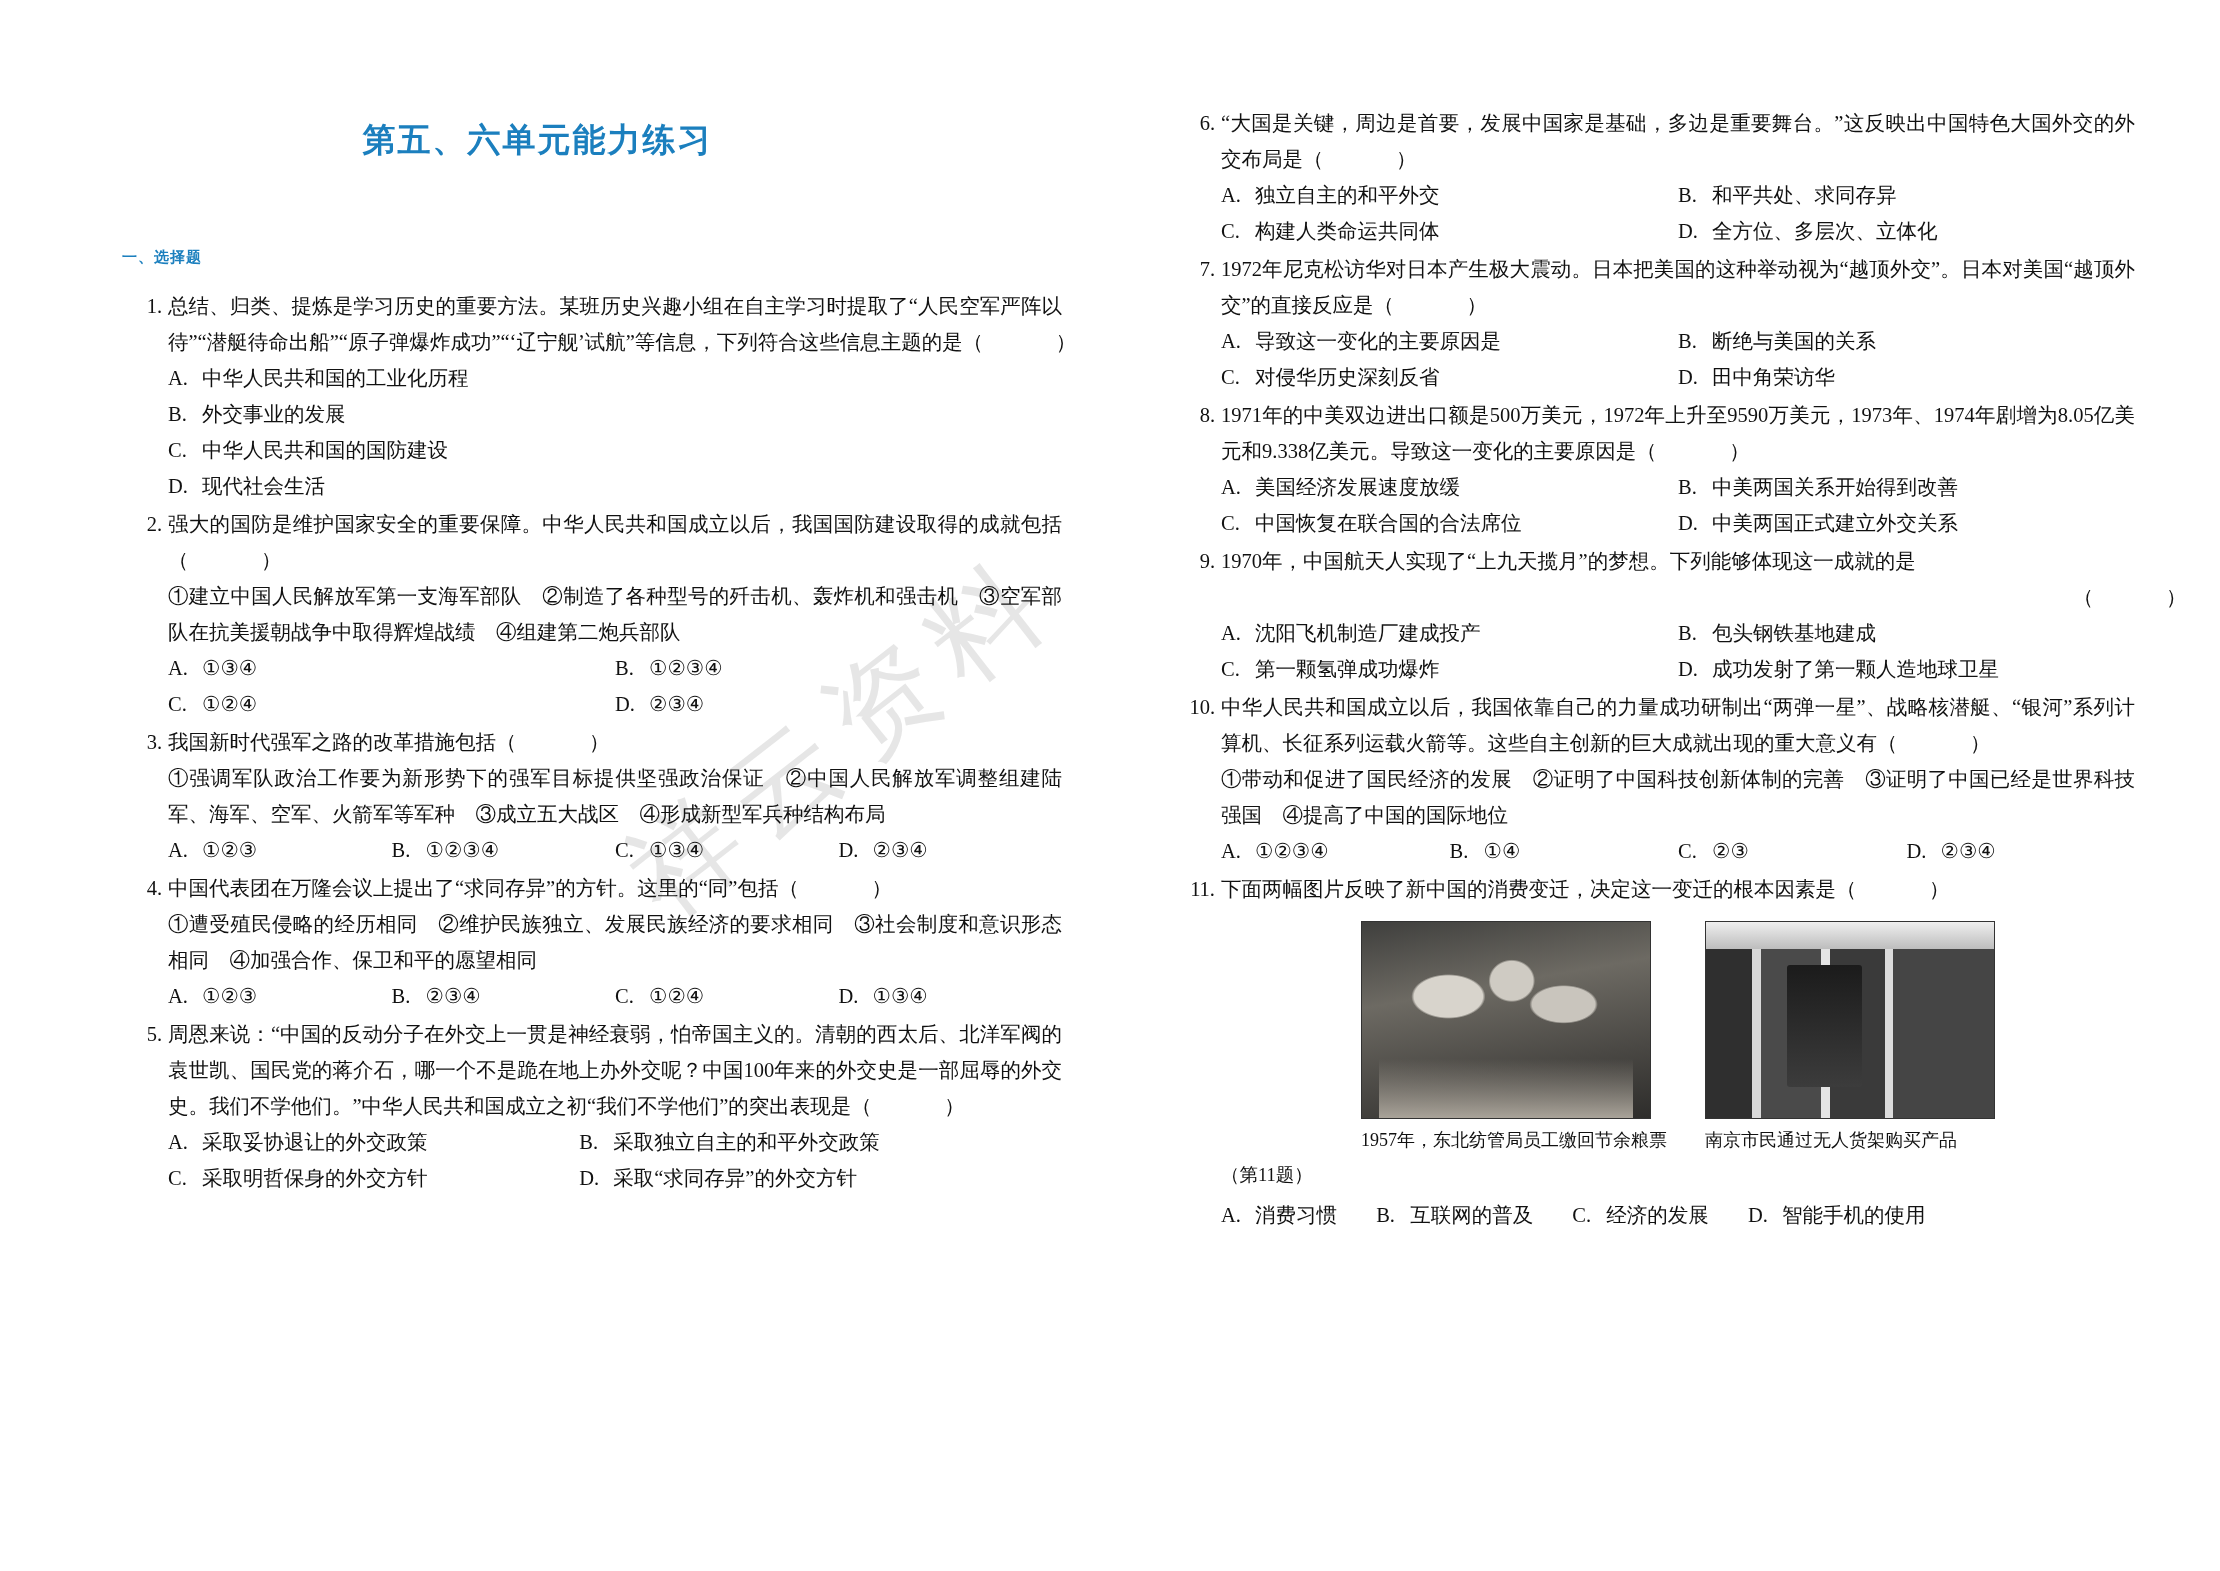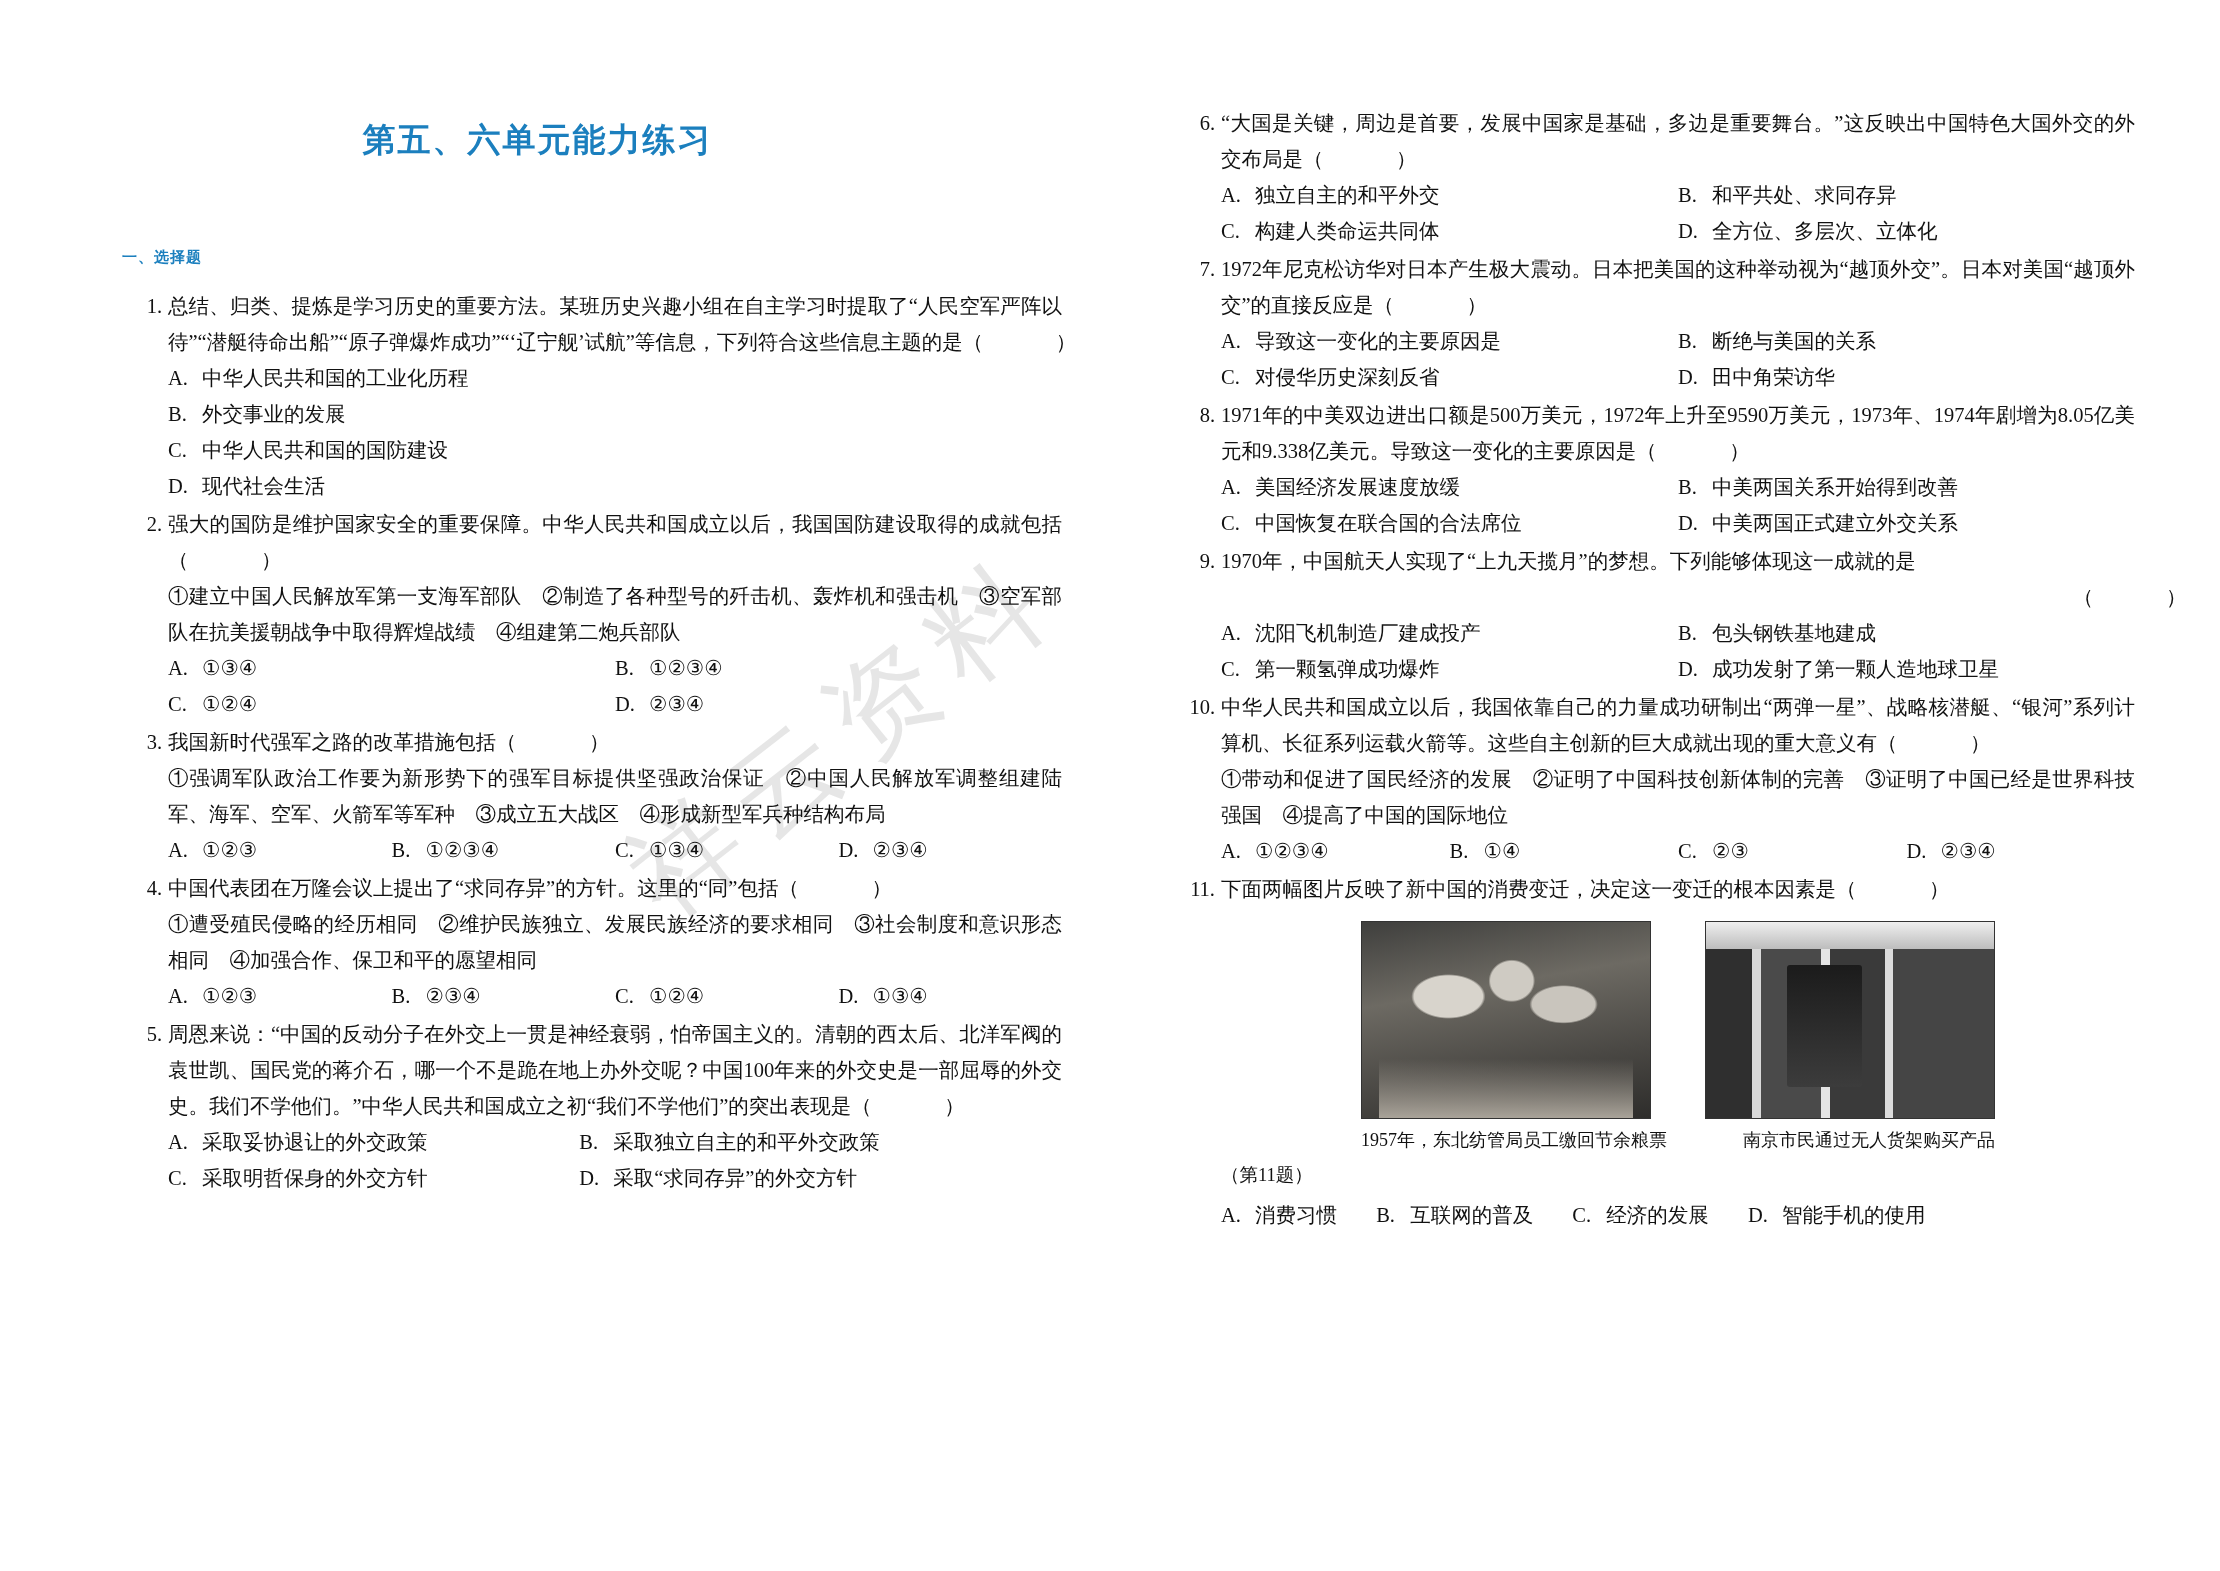--- a/index.html
+++ b/index.html
@@ -119,21 +119,21 @@
     display: inline-block;
     margin-right: 34px;
   }
   .figures {
     display: flex;
     justify-content: center;
     gap: 38px;
     margin-top: 14px;
   }
   .fig {
-    text-align: right;
+    text-align: left;
   }
   .photo {
     border: 1px solid #333;
     background: #6a6a6a;
     position: relative;
     overflow: hidden;
   }
   .photo.one {
     width: 288px;
     height: 196px;

